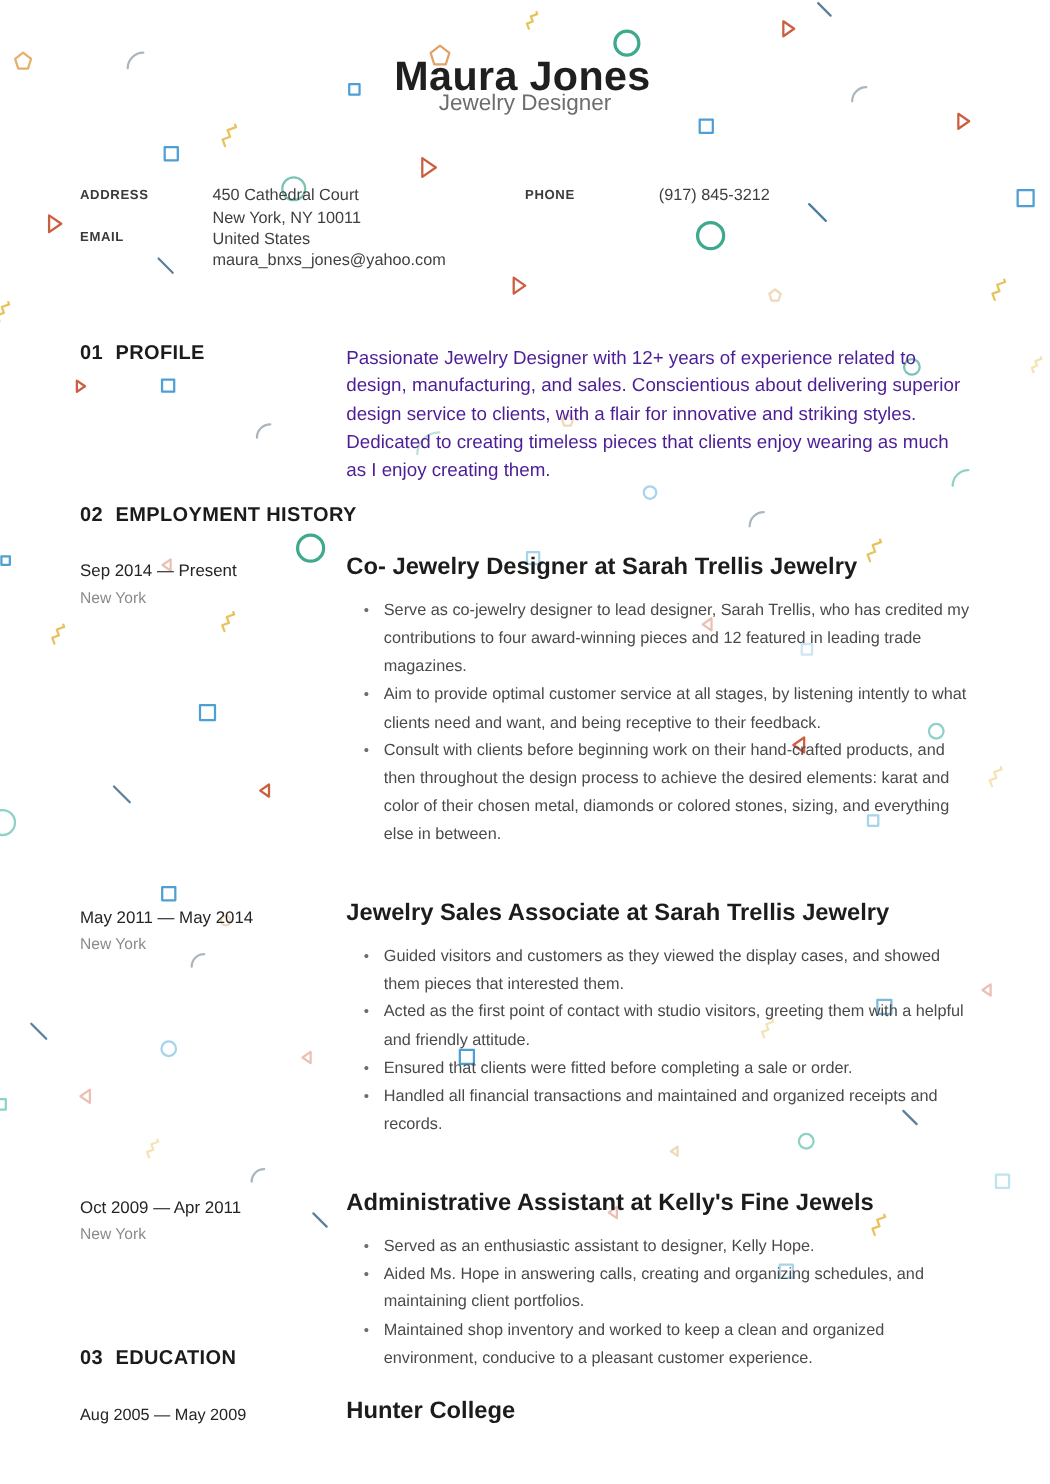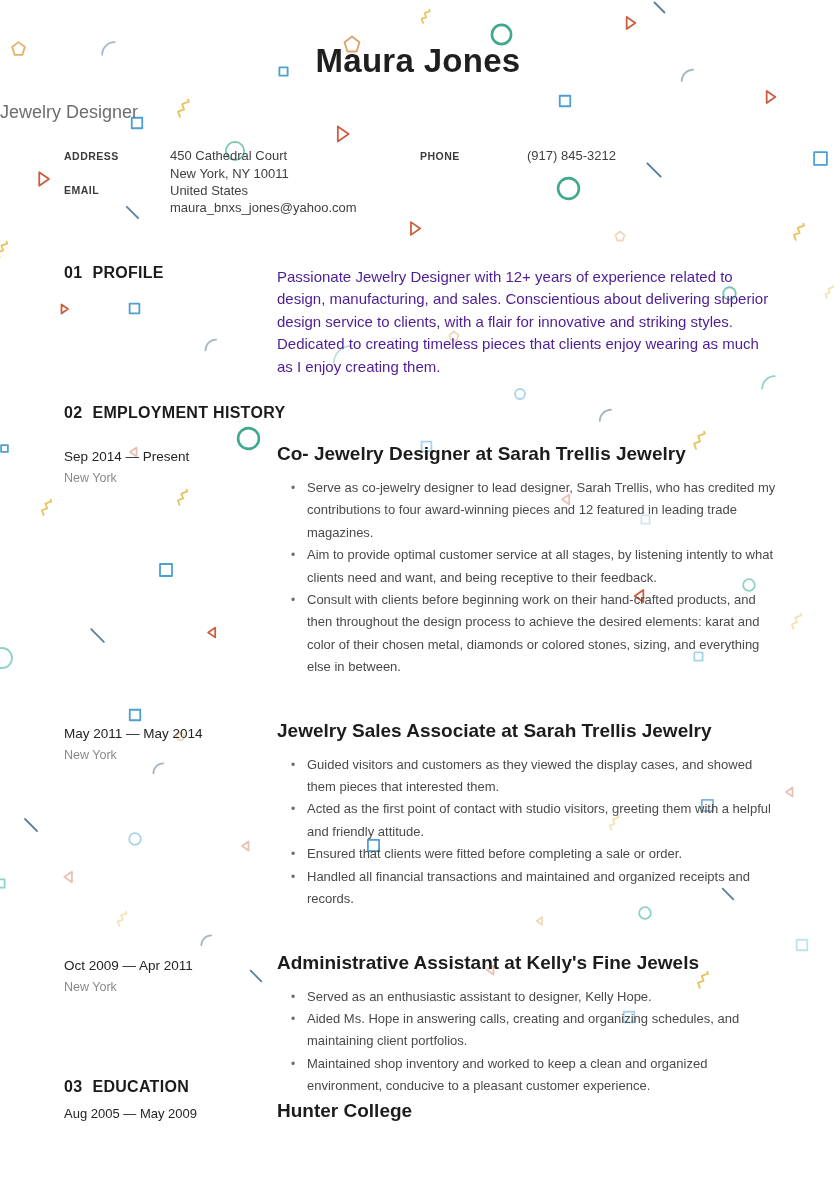--- a/index.html
+++ b/index.html
@@ -14,22 +14,22 @@
   .confetti{position:absolute;inset:0;pointer-events:none;}
   .confetti svg{position:absolute;overflow:visible;}
 
   
   .name{
     position:absolute;top:42px;left:0;width:836px;
     text-align:center;font-size:33px;font-weight:bold;
     color:#1f1f1f;letter-spacing:.3px;
   }
   .subtitle{
-    position:absolute;top:102px;left:0;width:840px;
-    font-size:18px;color:#6d6d6d;
+    position:absolute;top:72px;left:0;width:840px;
+    text-align:center;font-size:18px;color:#6d6d6d;
   }
 
   
   .clabel{
     position:absolute;font-size:10.5px;font-weight:bold;
     color:#3b3b3b;letter-spacing:.5px;
   }
   .cvalue{
     position:absolute;font-size:13px;color:#3f3f3f;line-height:17.5px;
   }
@@ -301,21 +301,21 @@
   <div class="cvalue" style="top:147px;left:170px;">
     <div>450 Cathedral Court</div>
     <div>New York, NY 10011</div>
     <div>United States</div>
   </div>
   <div class="clabel" style="top:150px;left:420px;">PHONE</div>
   <div class="cvalue" style="top:147px;left:527px;">(917) 845-3212</div>
   <div class="clabel" style="top:184px;left:64px;">EMAIL</div>
   <div class="cvalue" style="top:199px;left:170px;">maura_bnxs_jones@yahoo.com</div>
 
-  <div class="section" style="top:264px;">
+  <div class="section" style="top:274px;">
     <div class="grid">
       <h2 class="sec-head" style="margin:0;"><span class="num">01</span><span>PROFILE</span></h2>
       <p class="profile-text">Passionate Jewelry Designer with 12+ years of experience related to design, manufacturing, and sales. Conscientious about delivering superior design service to clients, with a flair for innovative and striking styles. Dedicated to creating timeless pieces that clients enjoy wearing as much as I enjoy creating them.</p>
     </div>
   </div>
 
   <div class="section" style="top:404px;">
     <h2 class="sec-head"><span class="num">02</span><span>EMPLOYMENT HISTORY</span></h2>
     <div>
   <div class="grid job">
@@ -360,21 +360,21 @@
               <li>Served as an enthusiastic assistant to designer, Kelly Hope.</li>
               <li>Aided Ms. Hope in answering calls, creating and organizing schedules, and maintaining client portfolios.</li>
               <li>Maintained shop inventory and worked to keep a clean and organized environment, conducive to a pleasant customer experience.</li>
             </ul>
     </div>
   </div>
 </div>
   </div>
 
   <div class="section" style="top:1078px;">
-    <h2 class="sec-head" style="margin-bottom:4px;"><span class="num">03</span><span>EDUCATION</span></h2>
+    <h2 class="sec-head" style="margin-bottom:22px;"><span class="num">03</span><span>EDUCATION</span></h2>
     <div class="grid">
       <div>
         <div class="meta-dates" style="padding-top:6px;font-size:13px;">Aug 2005 — May 2009</div>
       </div>
       <div class="school">Hunter College</div>
     </div>
   </div>
 
 </div>
 

